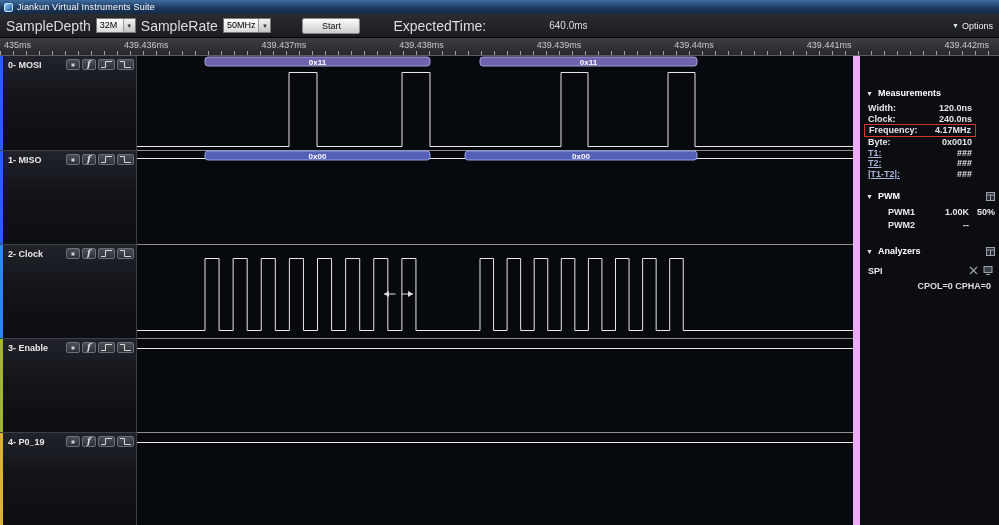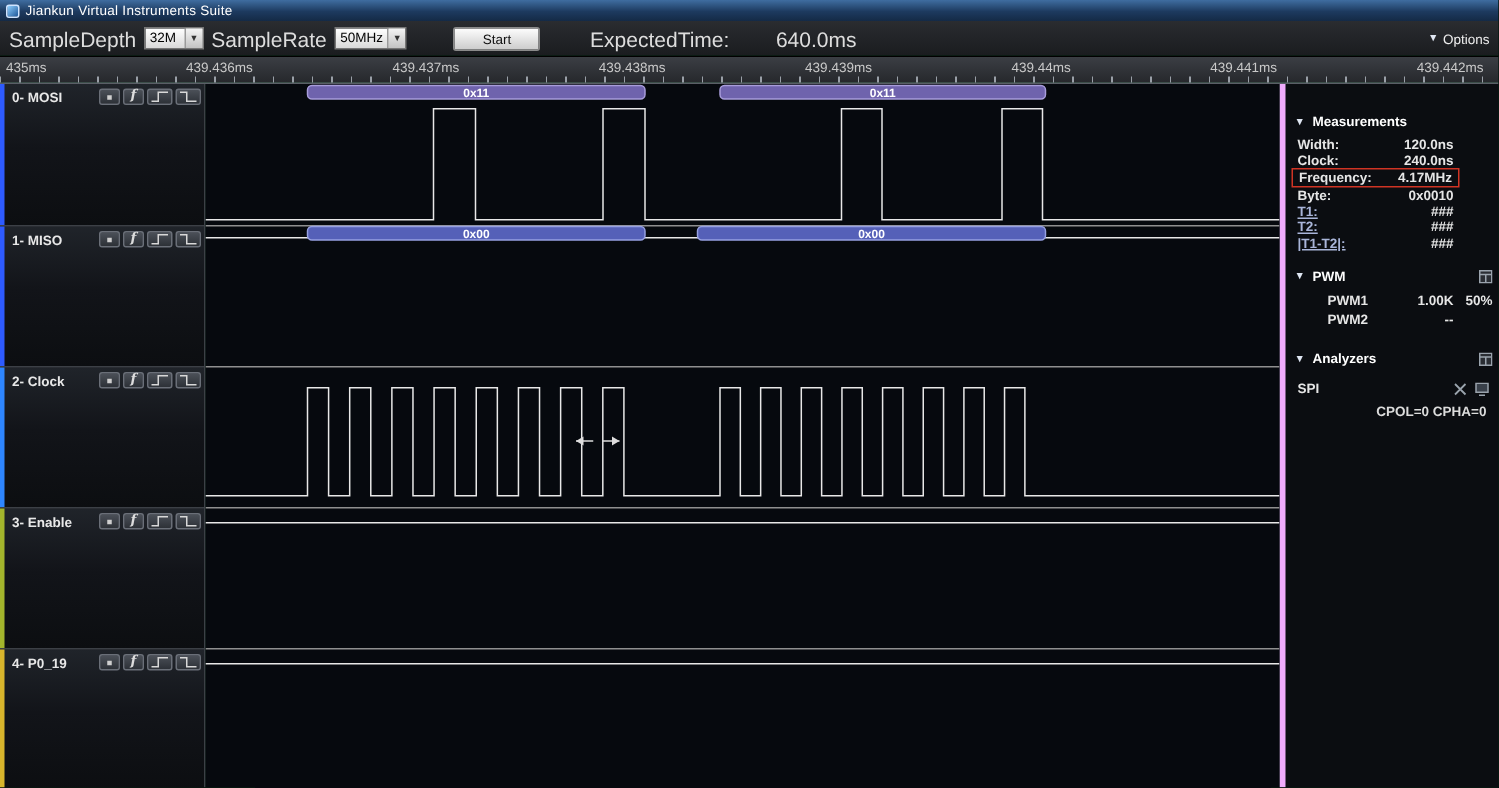--- a/index.html
+++ b/index.html
@@ -20,21 +20,21 @@
   .tb-label { color:#ddd; font-size:14px; }
   .combo { display:inline-flex; align-items:stretch; height:15px; background:linear-gradient(180deg,#ffffff,#d9d9d9);
     border:1px solid #767676; font-size:9px; color:#000; cursor:default; }
   .combo-val { padding:1px 3px 0 3px; min-width:26px; }
   .combo-arrow { width:12px; border-left:1px solid #9a9a9a; background:linear-gradient(180deg,#f4f4f4,#c3c3c3);
     display:flex; align-items:center; justify-content:center; font-size:6px; color:#333; }
   .start-btn { margin-left:26px; width:58px; height:16px; font-size:9px; color:#111;
     background:linear-gradient(180deg,#fdfdfd,#cccccc); border:1px solid #8a8a8a; border-radius:2px;
     font-family:"Liberation Sans", sans-serif; }
   .exp-label { margin-left:28px; }
-  .tb-value { margin-left:26px; color:#ddd; font-size:14px; }
+  .tb-value { margin-left:58px; color:#ddd; font-size:10px; }
   .spacer { flex:1; }
   .options { color:#eee; font-size:9px; display:flex; align-items:center; gap:3px; }
   .tri { font-size:7px; color:#dfe6f2; }
 
   
   .ruler { flex:0 0 18px; position:relative; background:linear-gradient(180deg,#3b3e44,#26282c);
     border-bottom:1px solid #5a5e66; display:flex; justify-content:space-between; align-items:flex-start;
     padding:2px 10px 0 4px; color:#c9c9c9; font-size:9px; }
   .ruler-ticks { position:absolute; left:0; right:0; bottom:0; height:4px;
     background:repeating-linear-gradient(90deg,#9aa0a8 0 1px,transparent 1px 13px); }
@@ -55,34 +55,34 @@
     background:linear-gradient(180deg,#4b5058,#2d3137); border:1px solid #6a6f78; border-radius:2px;
     color:#ddd; font-size:8px; cursor:pointer; }
   .ch-btn.wide { width:17px; }
   .ch-btn i { font-style:italic; font-family:"DejaVu Serif", serif; font-size:9px; line-height:1; }
 
   
   .wave-area { flex:0 0 716px; width:716px; background:#06090e; position:relative; }
   .wave-area svg { display:block; }
 
   
-  .side-panel { flex:1; background:#0b0d11; border-left:4px solid #f0abfc; color:#e6e6e6;
-    font-size:9px; padding:20px 4px 0 6px; overflow:hidden; }
+  .side-panel { flex:1; background:#0b0d11; border-left:7px solid #f0abfc; color:#e6e6e6;
+    font-size:9px; padding:32px 4px 0 6px; overflow:hidden; }
   .section-header { display:flex; align-items:center; gap:5px; color:#fff; margin-bottom:5px; cursor:default; }
   .hdr-icon { margin-left:auto; display:inline-flex; cursor:pointer; }
   .meas-row { display:flex; justify-content:space-between; width:108px; padding:0 2px; line-height:10.5px; }
   .meas-row.highlight { width:112px; margin-left:-2px; padding:0 4px; line-height:11px; }
   .m-label.link { text-decoration:underline; color:#a9b5d9; cursor:pointer; }
   .pwm-section { margin-top:12px; }
   .pwm-row { display:flex; padding-left:22px; line-height:13px; }
   .pwm-name { flex:1; }
   .pwm-freq { width:38px; text-align:right; }
   .pwm-duty { width:26px; text-align:right; }
   .an-section { margin-top:14px; }
-  .analyzer-row { display:flex; align-items:center; margin-top:10px; padding:0 2px; }
+  .analyzer-row { display:flex; margin-top:10px; padding:0 2px; }
   .an-name { flex:1; }
   .an-icons { display:flex; gap:5px; }
   .an-icon { display:inline-flex; cursor:pointer; }
   .an-detail { text-align:right; padding-right:4px; margin-top:5px; color:#dcdcdc; }
 </style>
 </head>
 <body>
 
 <div class="app">
 

